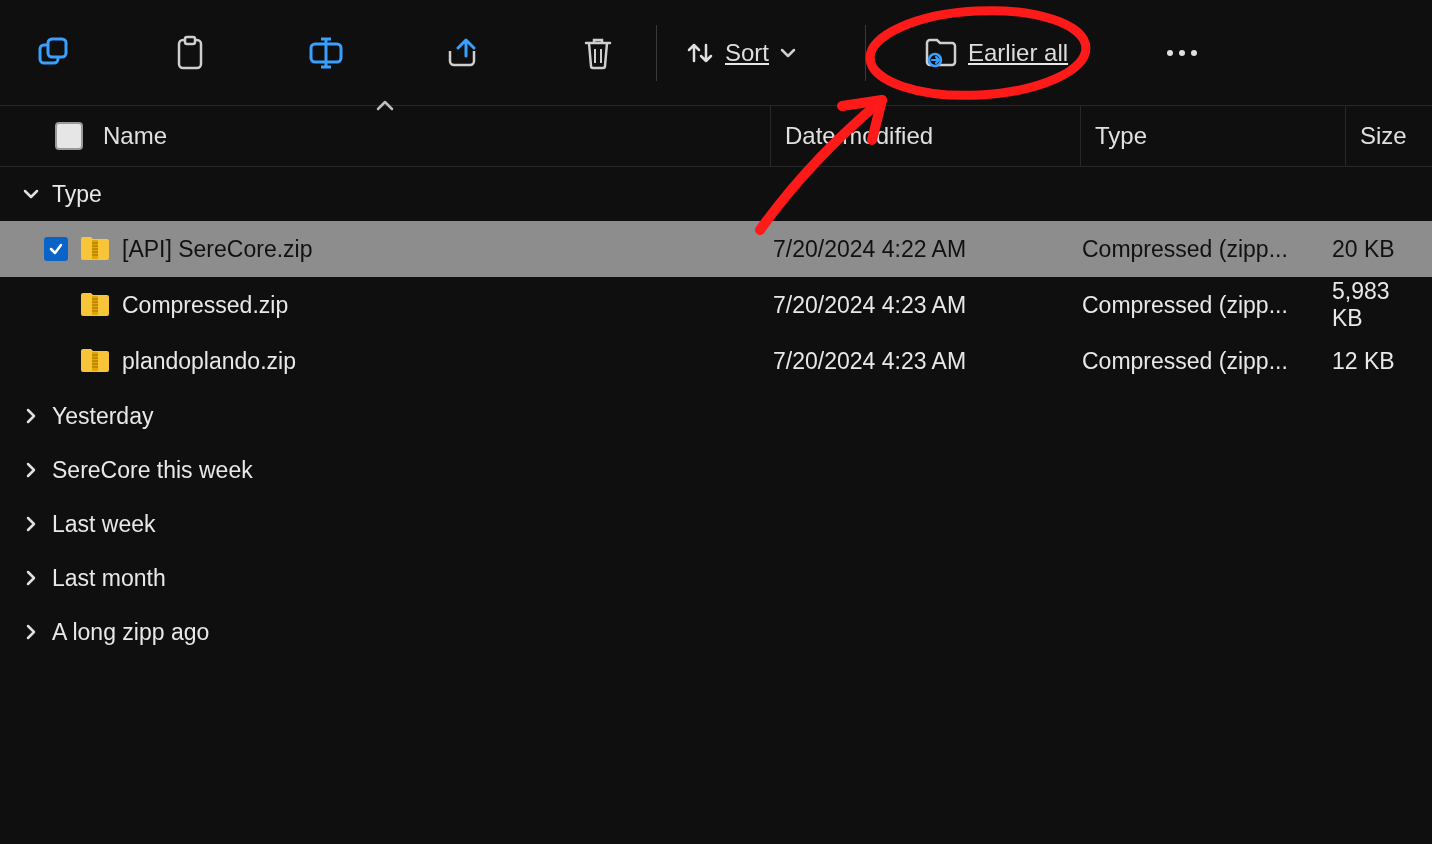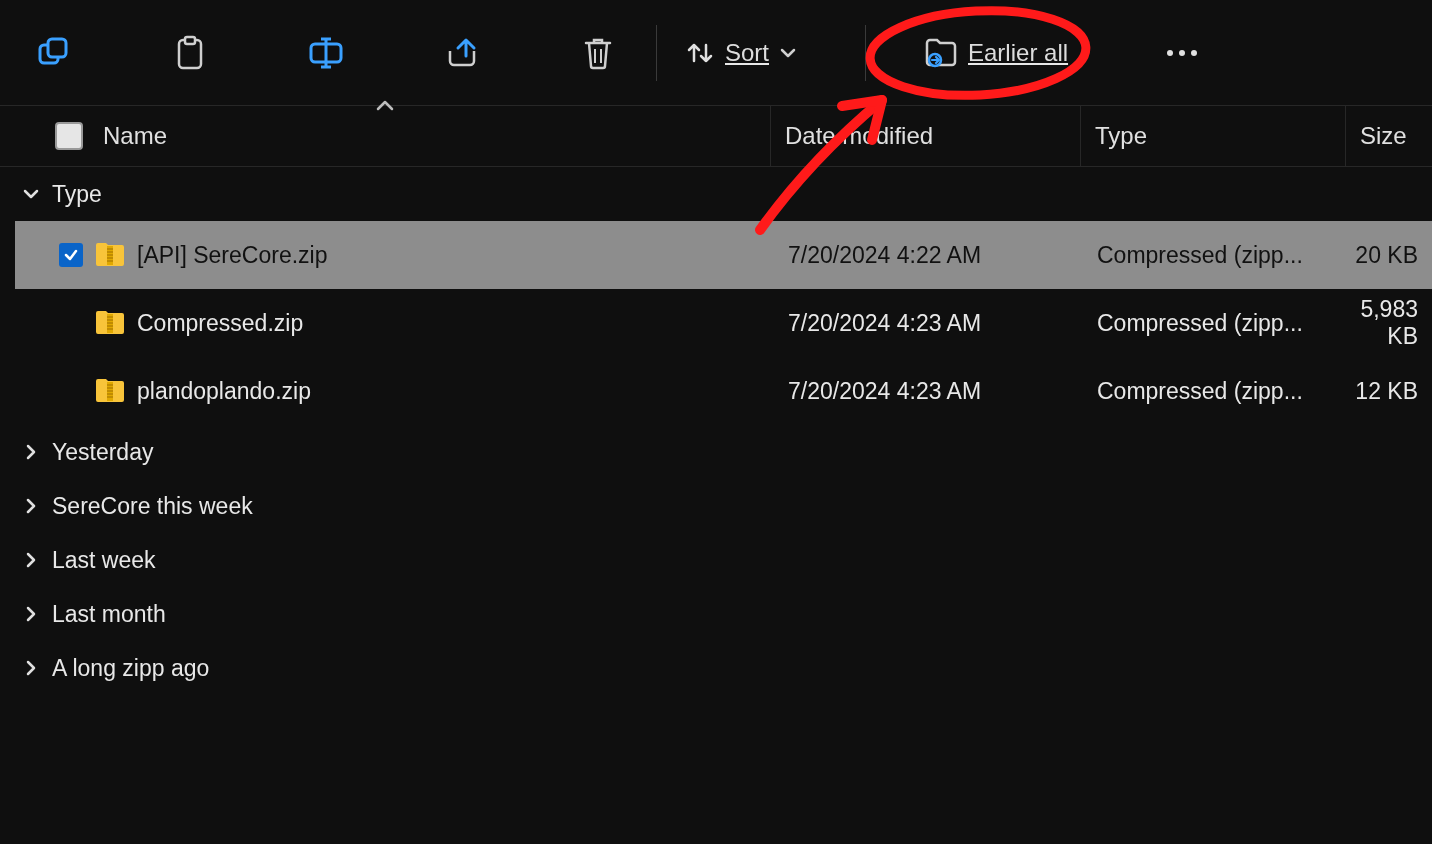--- a/index.html
+++ b/index.html
@@ -86,28 +86,27 @@
     padding-left: 22px;
     gap: 12px;
     font-size: 23px;
     color: #e8e8e8;
     cursor: pointer;
   }
   .group.collapsed { color: #e8e8e8; }
   .row {
     display: flex;
     align-items: center;
-    height: 68px;
+    height: 56px;
     font-size: 23px;
-    margin-left: 15px;
   }
   .row .c-name { width: 715px; display:flex; align-items:center; padding-left: 44px; gap: 12px; }
   .row .c-date { width: 295px; padding-left: 14px; }
   .row .c-type { width: 250px; padding-left: 14px; white-space: nowrap; overflow:hidden; text-overflow: ellipsis; }
-  .row .c-size { flex:1; text-align: right; padding-right: 14px; }
+  .row .c-size { flex:1; text-align: left; padding-right: 14px; }
 
   .row.sel {
     background: #8d8d8d;
     color: #111;
   }
   .row.sel .c-type { color:#111; }
 
   .check {
     width: 24px; height: 24px;
     border-radius: 3px;

